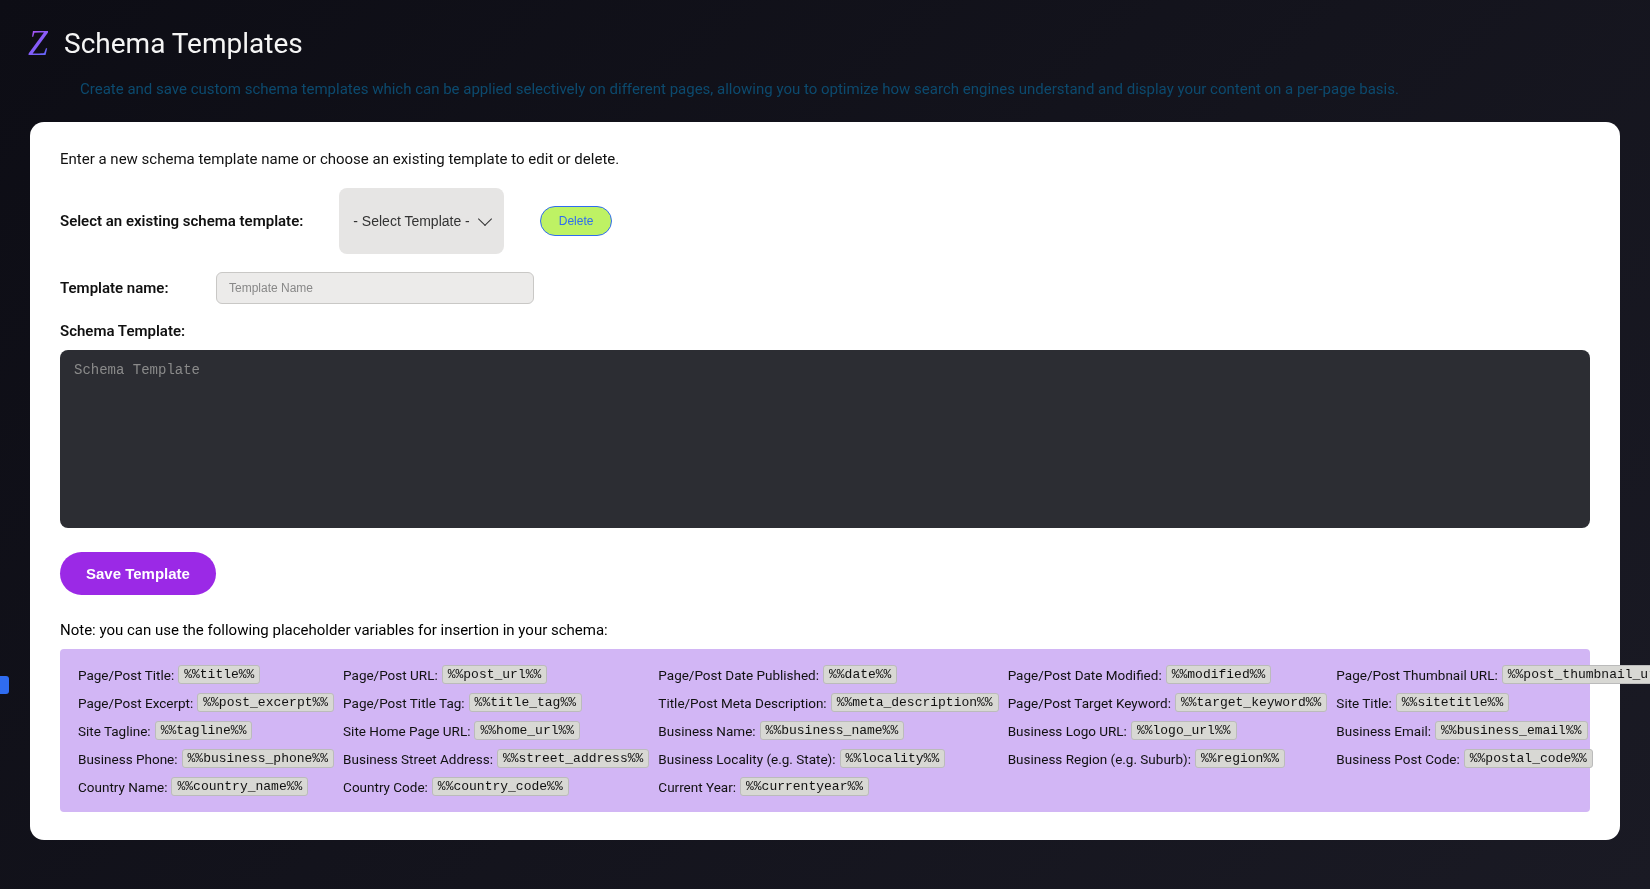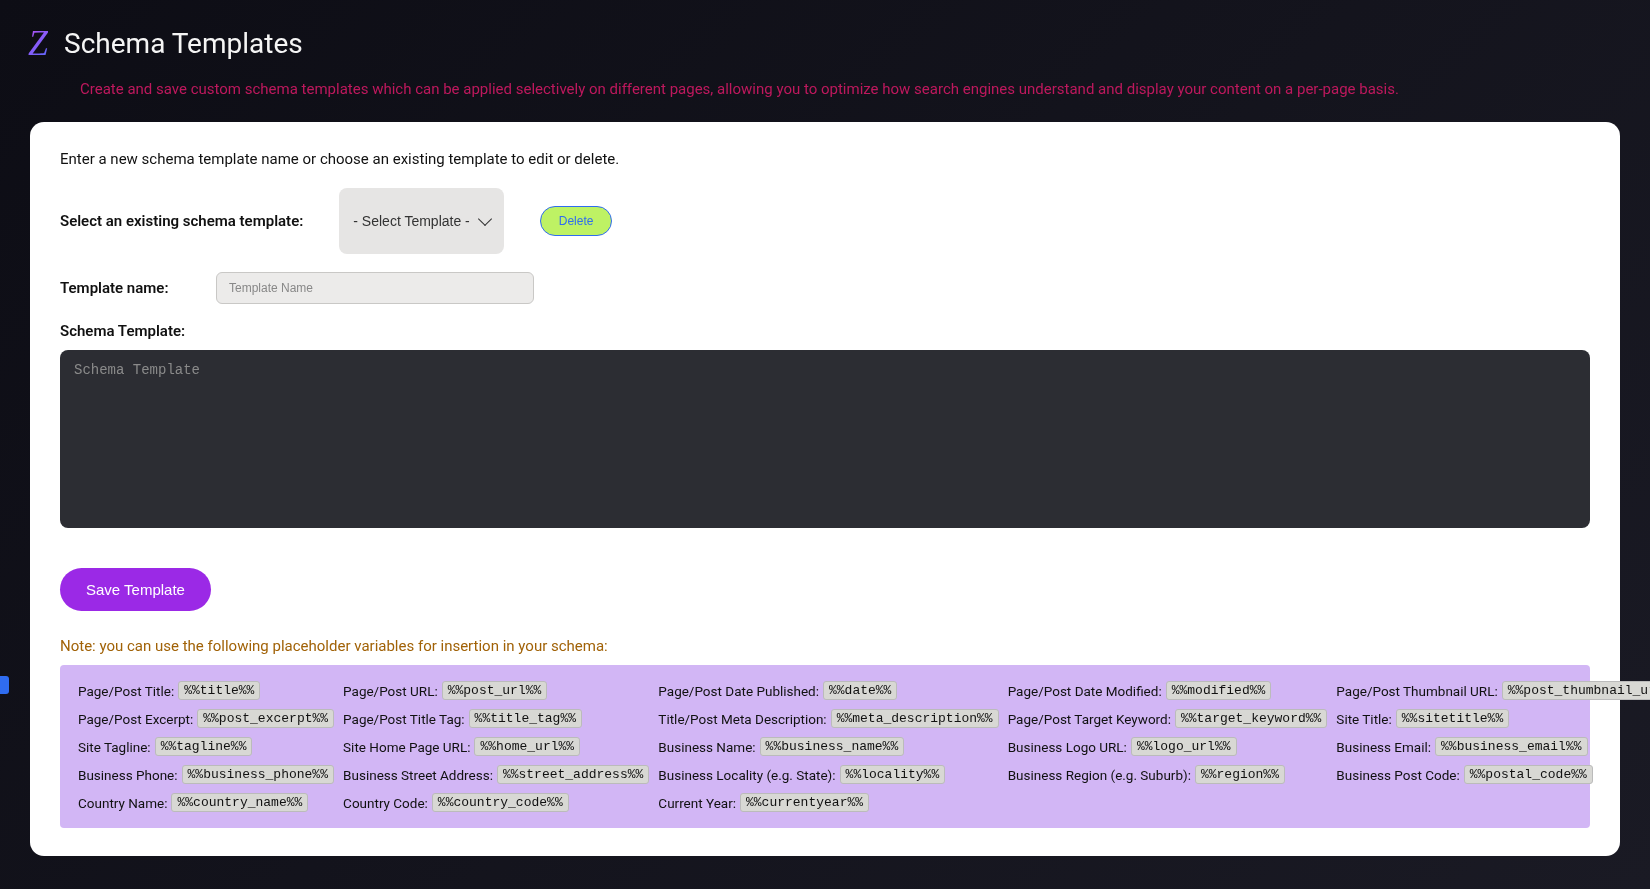--- a/index.html
+++ b/index.html
@@ -27,21 +27,21 @@
   -webkit-background-clip: text;
   -webkit-text-fill-color: transparent;
   background-clip: text;
 }
 .page-title {
   font-size: 28px;
   font-weight: 400;
   color: #f5f5f5;
 }
 .page-subtitle {
-  color: #be185d;
+  color: #0c4a6e;
   font-size: 15px;
   padding: 6px 28px 20px 80px;
 }
 .panel {
   background: #fff;
   margin: 4px 30px 0 30px;
   border-radius: 14px;
   padding: 28px 30px 28px 30px;
 }
 .instruction { font-size: 15px; color: #111; margin-bottom: 20px; }
@@ -101,25 +101,25 @@
   resize: none;
 }
 .schema-textarea::placeholder { color: #8a8a8a; }
 .save-btn {
   background: #9b29e6;
   color: #fff;
   border: none;
   border-radius: 28px;
   padding: 13px 26px;
   font-size: 15px;
-  font-weight: 400;
+  font-weight: 700;
   cursor: pointer;
-  margin-top: 36px;
-}
-.note { font-size: 15px; color: #a16207; margin-top: 26px; margin-bottom: 10px; }
+  margin-top: 20px;
+}
+.note { font-size: 15px; color: #000000; margin-top: 26px; margin-bottom: 10px; }
 .placeholders {
   background: #d2b6f5;
   border-radius: 4px;
   padding: 16px 18px 16px 18px;
   display: grid;
   grid-template-columns: 1fr 1fr 1fr 1fr 1fr;
   column-gap: 10px;
   row-gap: 5px;
   font-size: 13.5px;
   color: #111;

